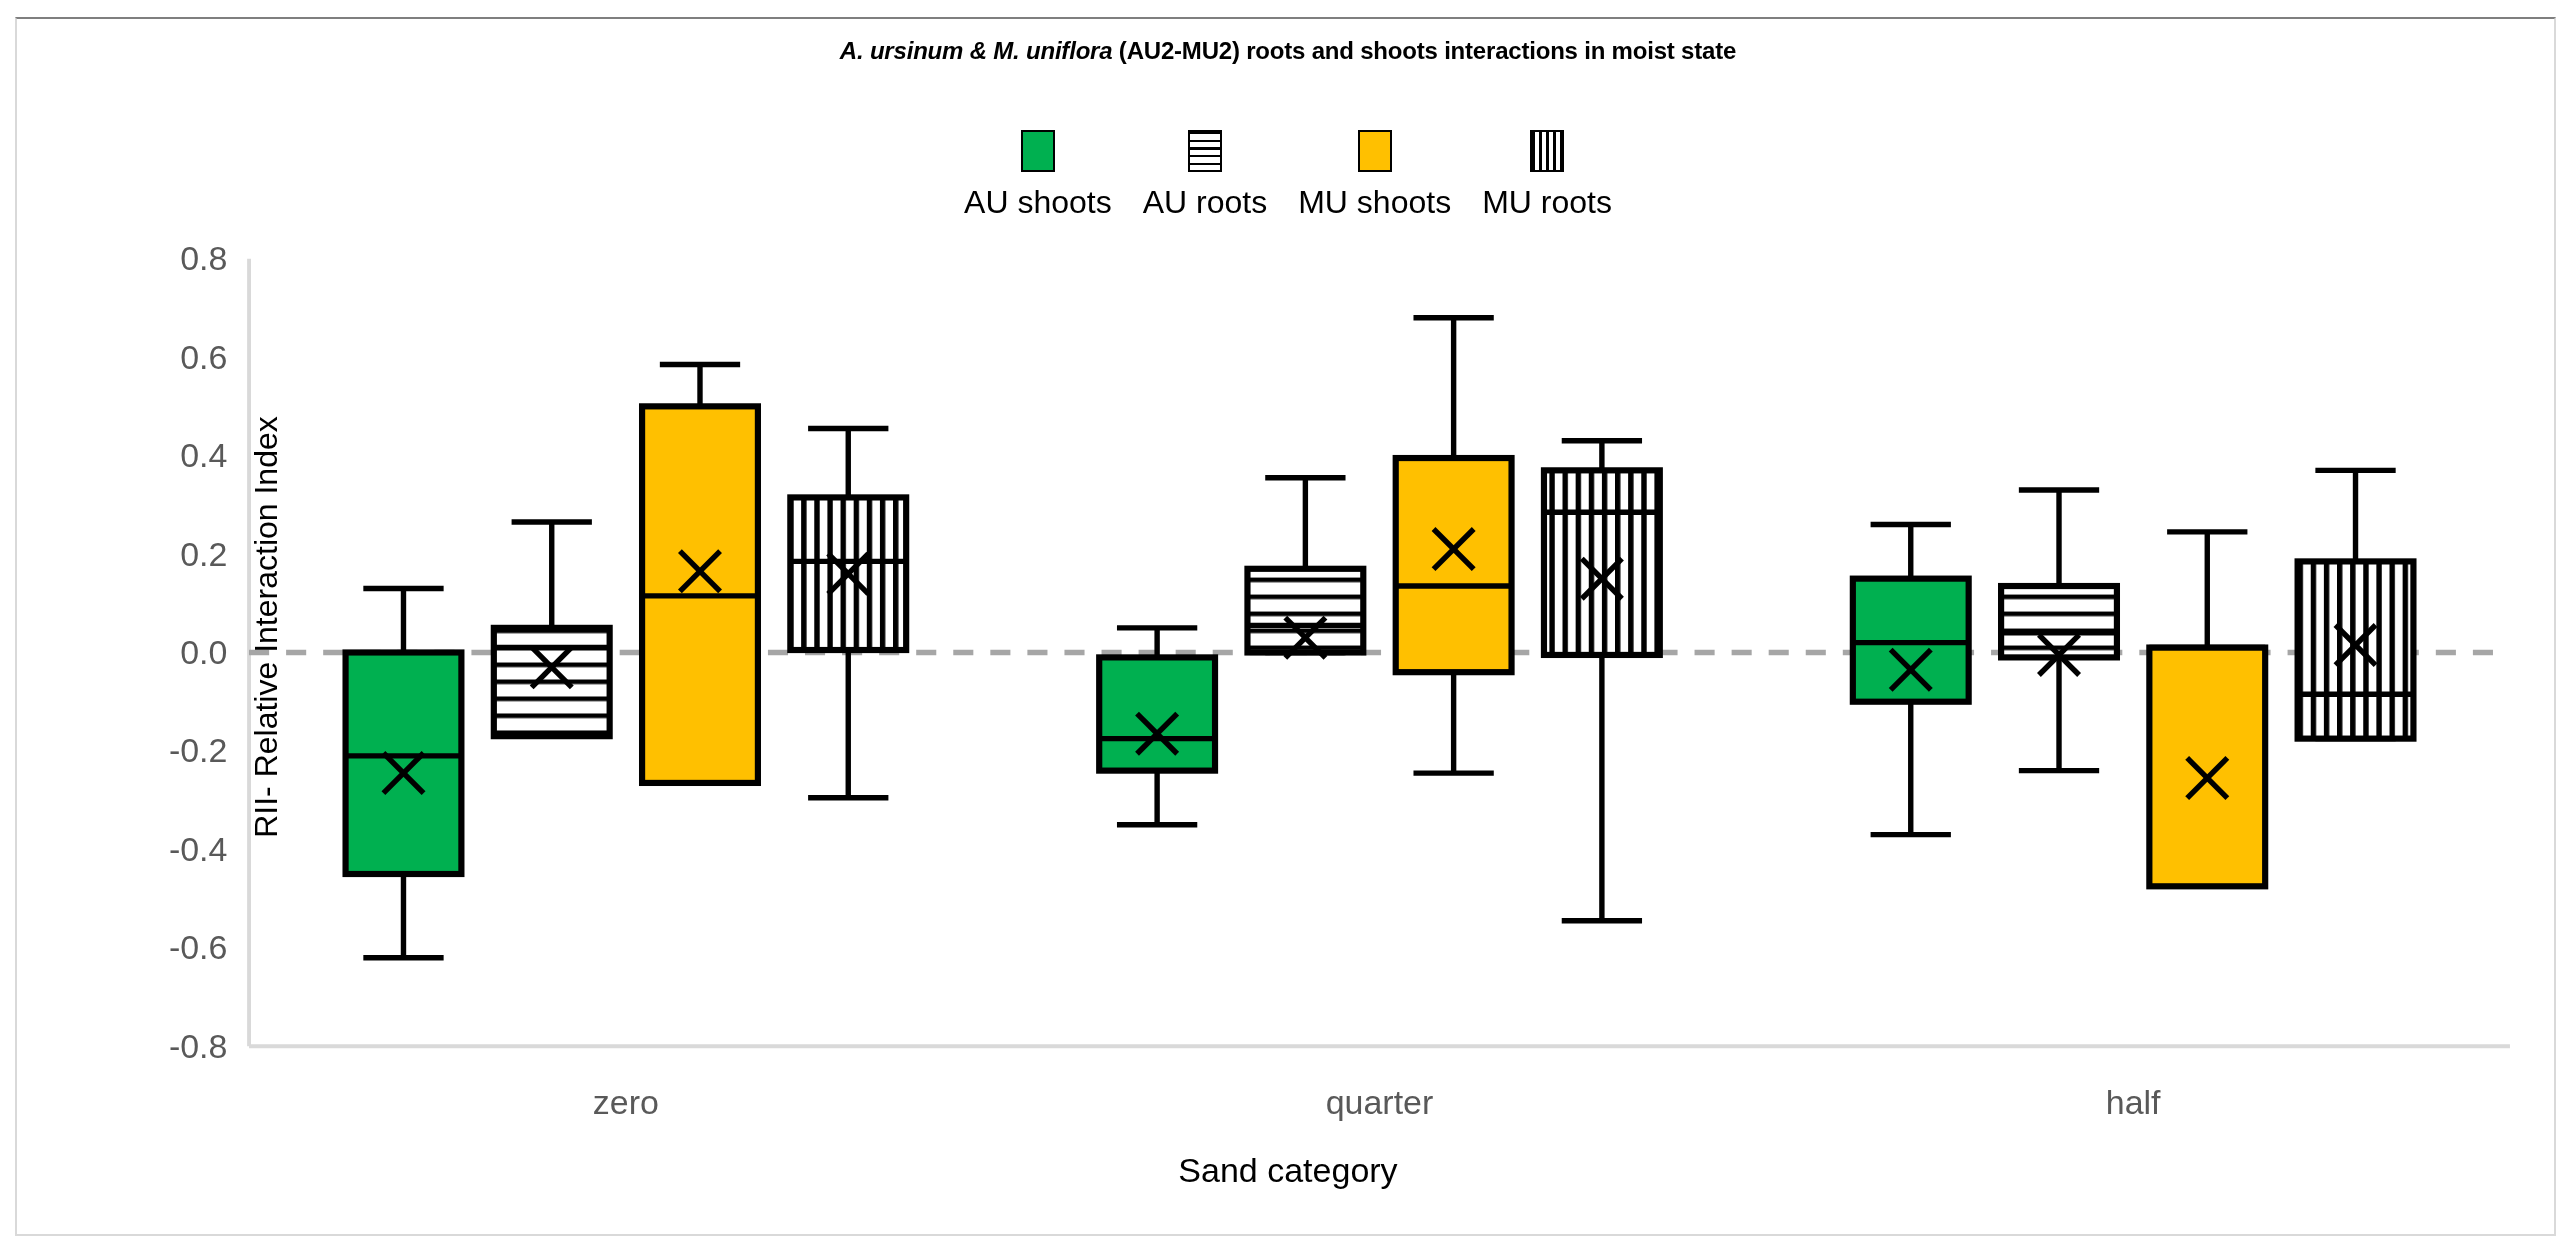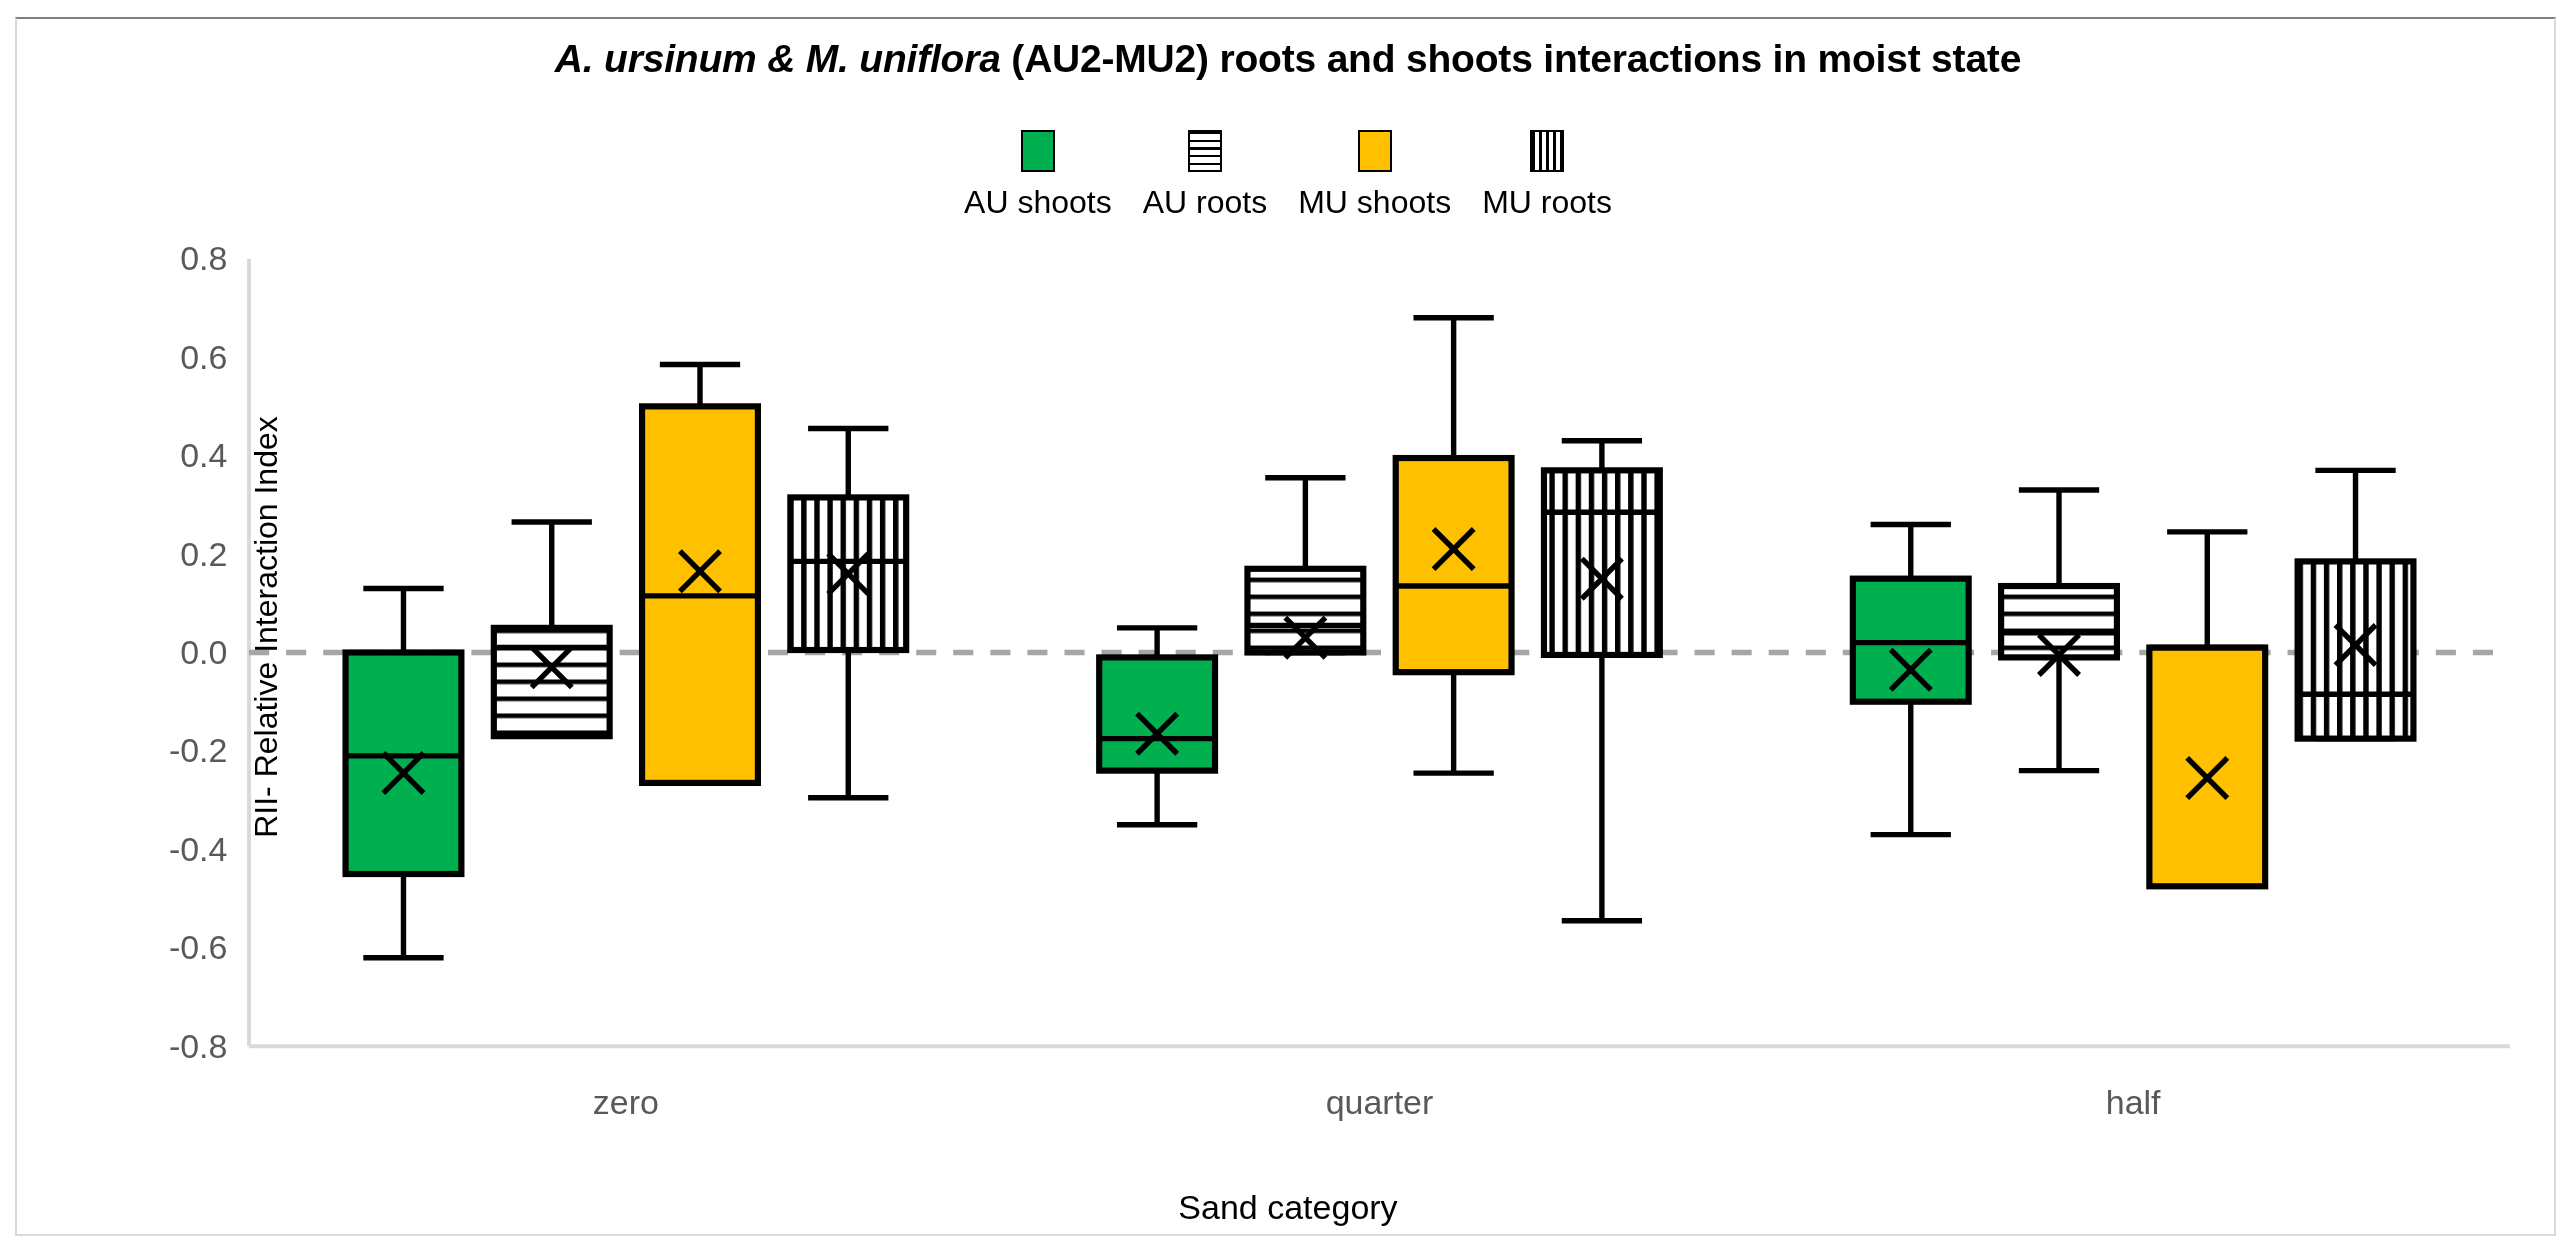--- a/index.html
+++ b/index.html
@@ -23,21 +23,21 @@
     border-top-color:#7f7f7f;
     box-sizing:border-box;
     background:#ffffff;
   }
 
   
   #chart-title{
     position:absolute;
     left:0; right:0; top:37px;
     text-align:center;
-    font-size:39px;
+    font-size:24px;
     font-weight:bold;
     color:#000000;
     letter-spacing:-0.2px;
     white-space:nowrap;
   }
   #chart-title .ital{font-style:italic;}
 
   
   #legend{
     position:absolute;
@@ -82,21 +82,21 @@
     top:50%;
     transform:translateY(-50%) rotate(-90deg);
     transform-origin:center center;
     font-size:32px;
     color:#000;
     white-space:nowrap;
   }
   #x-axis-title{
     position:absolute;
     left:0;right:0;
-    top:1188px;
+    top:1151px;
     text-align:center;
     font-size:34px;
     color:#000;
   }
 </style>
 </head>
 <body>
 
 <div id="figure">
   <div id="frame"></div>

